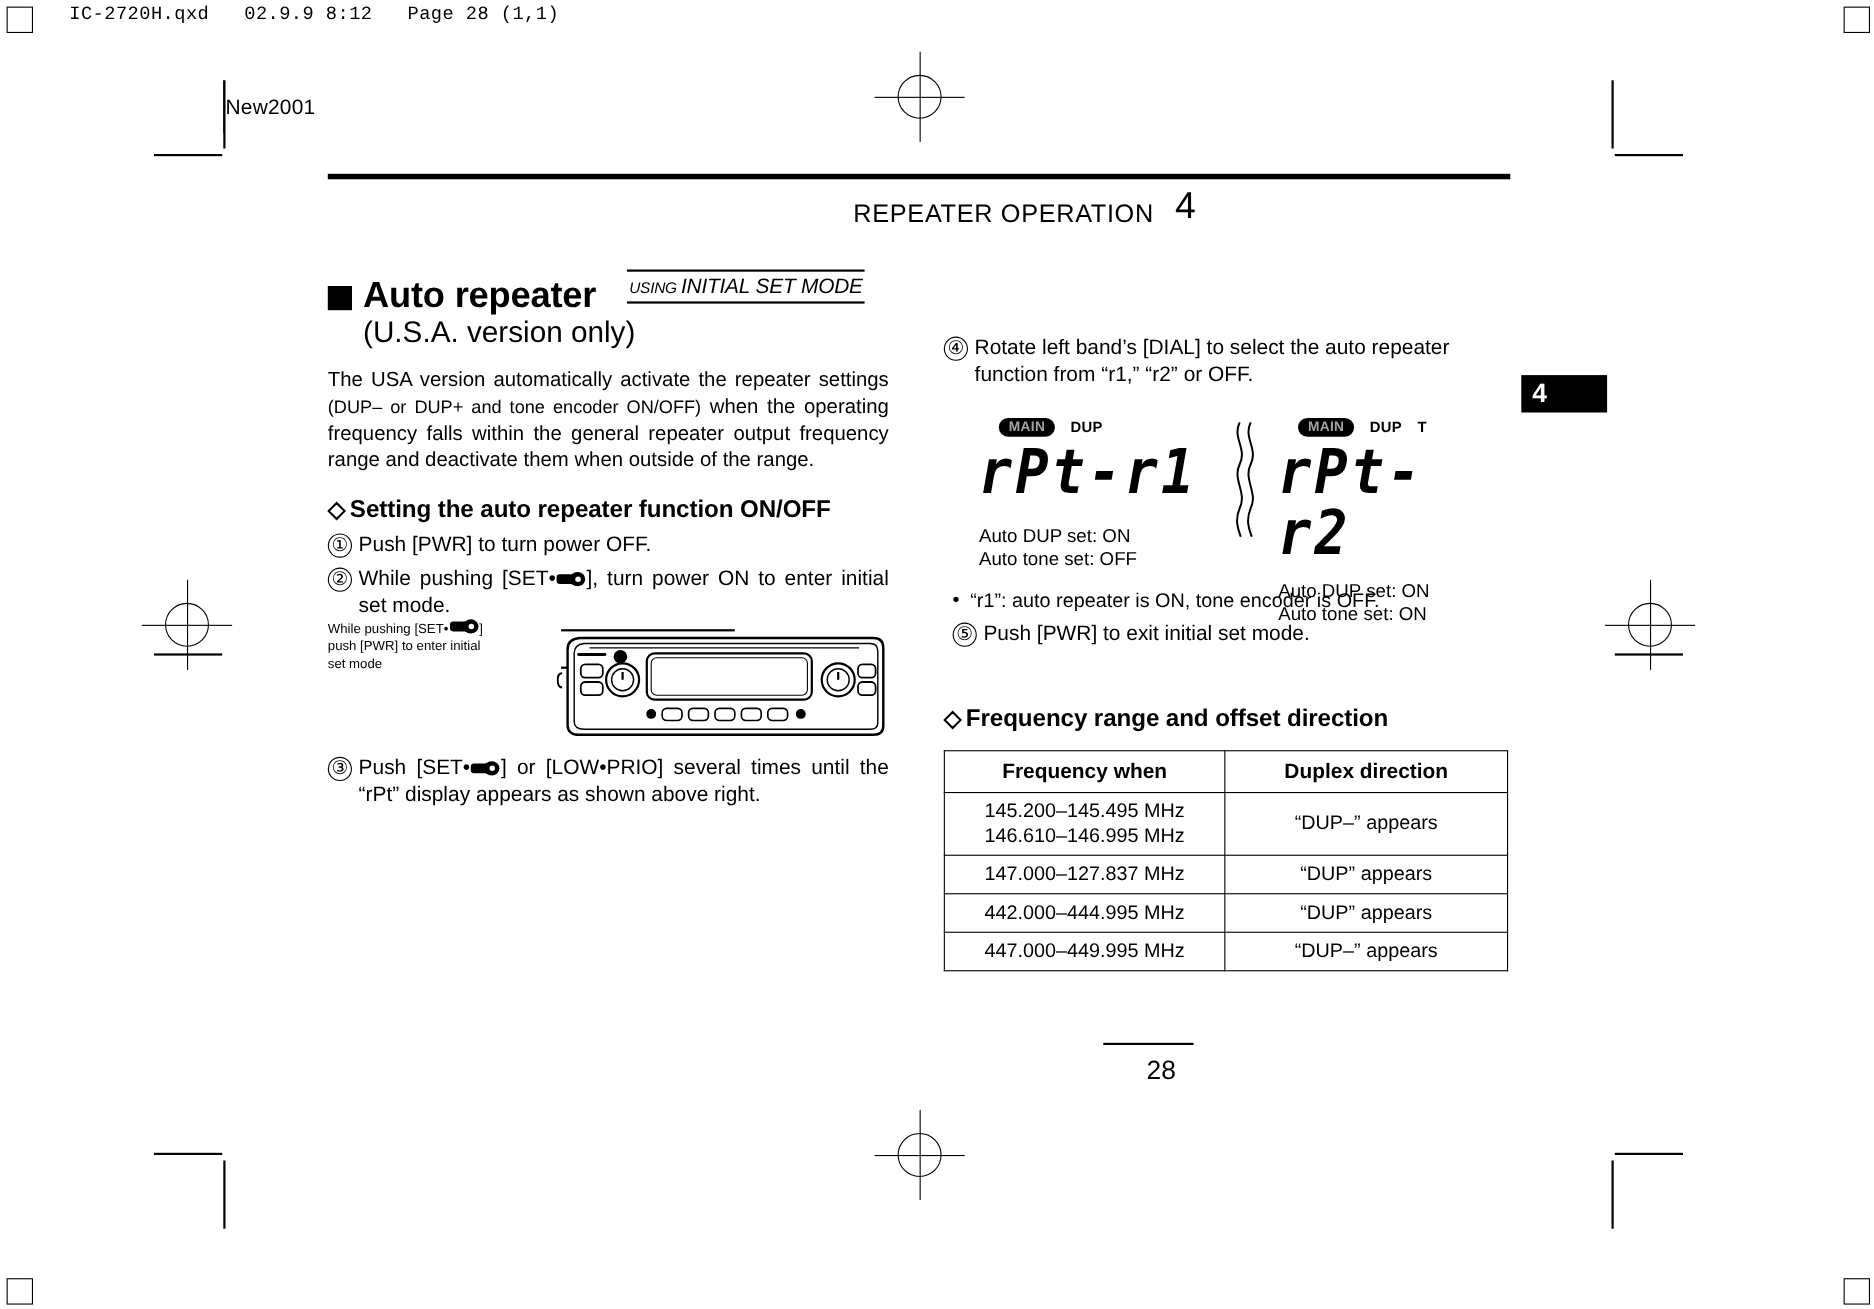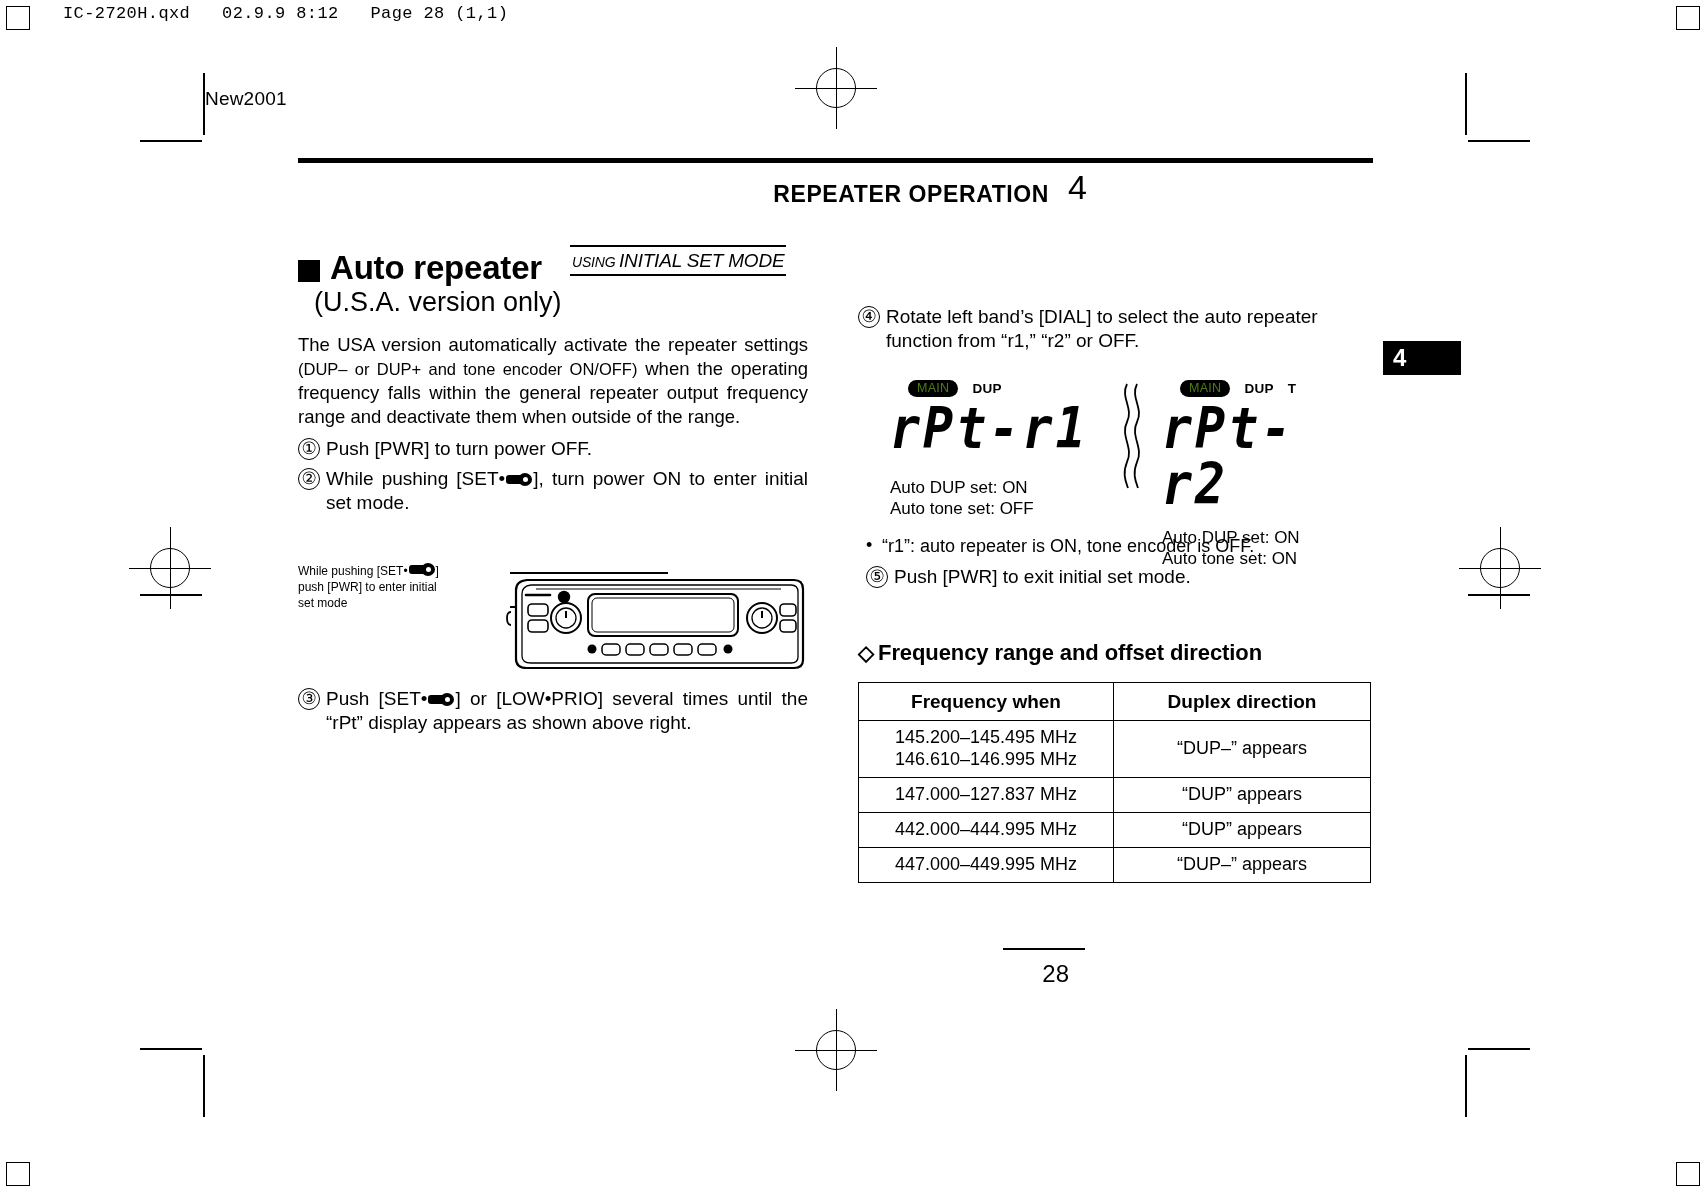--- a/index.html
+++ b/index.html
@@ -85,21 +85,21 @@
     width: 1075px;
     height: 5px;
     background: #000;
   }
   .running-head {
     position: absolute;
     right: 363px;
     top: 181px;
     font-size: 23px;
     letter-spacing: 0.6px;
-    font-weight: 700;
+    font-weight: 400;
   }
   .chapter-num-top {
     position: absolute;
     right: 325px;
     top: 168px;
     font-size: 34px;
     font-weight: 400;
   }
 
   
@@ -149,21 +149,21 @@
   }
   .h1 {
     font-size: 33px;
     font-weight: 700;
     line-height: 1.08;
     letter-spacing: -0.2px;
   }
   .h1-sub {
     font-size: 27px;
     font-weight: 400;
-    margin-left: 16px;
+    margin-left: 32px;
     line-height: 1.1;
     margin-top: 2px;
   }
   .using-badge {
     position: absolute;
     left: 570px;
     top: 245px;
     border-top: 2px solid #000;
     border-bottom: 2px solid #000;
     padding: 3px 2px 2px 2px;
@@ -288,23 +288,23 @@
     top: 0;
   }
   .lcd-icons {
     display: flex;
     align-items: center;
     gap: 14px;
     margin-left: 18px;
   }
   .pill {
     background: #000;
-    color: #4d7c0f;
+    color: #a3a3a3;
     font-size: 12.5px;
-    font-weight: 400;
+    font-weight: 700;
     padding: 2px 9px 1.5px 9px;
     border-radius: 9px;
     letter-spacing: 0.3px;
     line-height: 1.05;
   }
   .ind {
     font-size: 13.5px;
     font-weight: 700;
     letter-spacing: 0.3px;
   }
@@ -437,20 +437,21 @@
   <div class="col-left">
 
     <div class="h1-row">
       <div class="sq-bullet"></div>
       <div class="h1">Auto repeater</div>
     </div>
     <div class="h1-sub">(U.S.A. version only)</div>
 
     <p class="body first"><span>The USA version automatically activate the repeater settings </span><span class="small-caps-inline">(DUP– or DUP+ and tone encoder ON/OFF)</span><span> when the operating frequency falls within the general repeater output frequency range and deactivate them when outside of the range.</span></p>
 
+    <div class="h2"><span class="dia">◇</span><span>Setting the auto repeater function ON/OFF</span></div>
 
     <ol class="steps">
       <li>
         <span class="num">①</span><span>Push [PWR] to turn power OFF.</span>
       </li>
       <li>
         <span class="num">②</span><span>While pushing [SET•</span><span class="key-icon"><span class="bar"></span><span class="head"></span><span class="hole"></span></span><span>], turn power ON to enter initial set mode.</span>
       </li>
     </ol>
   </div>

